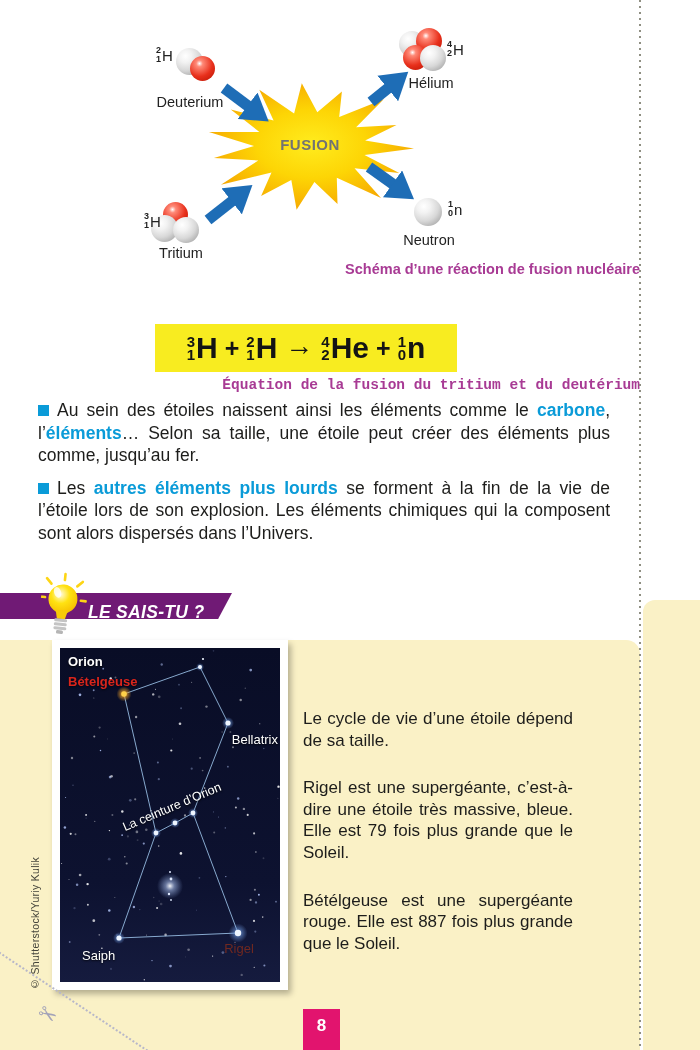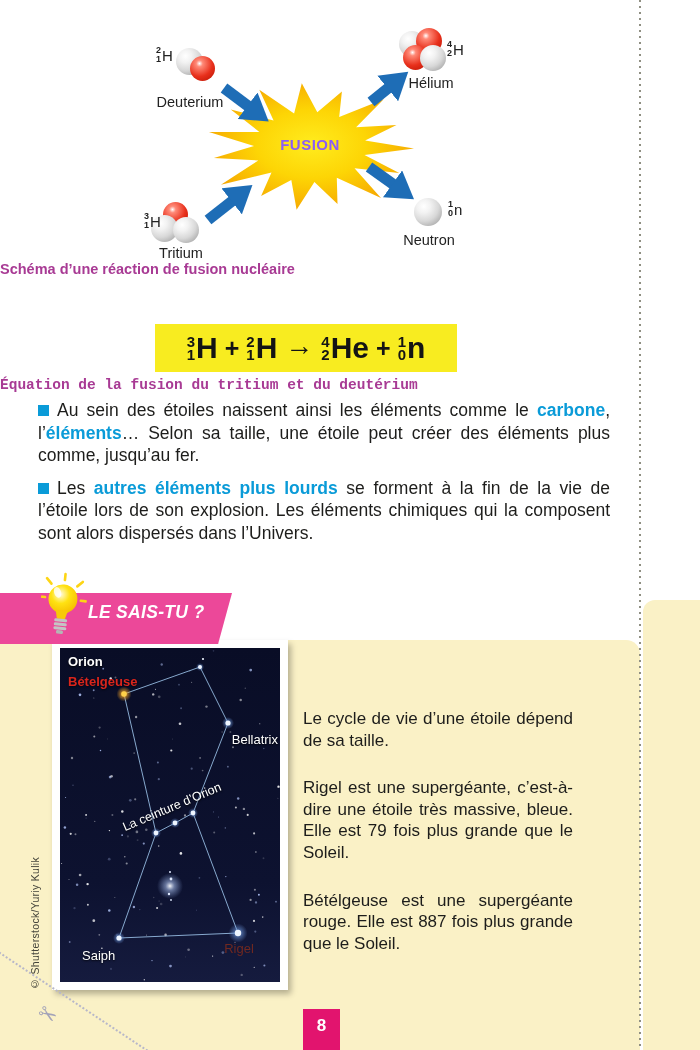--- a/index.html
+++ b/index.html
@@ -12,48 +12,48 @@
   #cream-sliver{left:643px;top:600px;width:57px;height:450px;background:#faf1c6;border-top-left-radius:12px;z-index:1;}
   #trim-line{left:639px;top:0;width:2px;height:1050px;z-index:6;
      background:repeating-linear-gradient(to bottom,#8f8f82 0 2px,transparent 2px 6px);}
   #cut-line{left:-20px;top:1005px;width:200px;height:0;border-top:2px dotted #b7b7c9;
      transform:rotate(33.5deg);transform-origin:center;z-index:7;}
   #scissors{left:38px;top:1002px;font-size:22px;color:#a3a3b8;transform:rotate(33.5deg);z-index:8;}
 
   
   #diagram-svg{left:0;top:0;z-index:2;}
   #fusion-label{left:250px;top:136px;width:120px;text-align:center;font-weight:bold;
-     font-size:15px;letter-spacing:.5px;color:#8b5cf6;z-index:3;}
+     font-size:15px;letter-spacing:.5px;color:#737373;z-index:3;}
   .sphere{position:absolute;border-radius:50%;z-index:3;}
   .sphere.grey{background:radial-gradient(circle at 35% 30%,#ffffff 0%,#f2f2f2 25%,#d8d8d8 55%,#a9a9a9 85%,#909090 100%);}
   .sphere.red{background:radial-gradient(circle at 38% 30%,#ffffff 0%,#ff8a78 14%,#e8301c 55%,#c01806 90%);}
   .nuc{position:absolute;display:inline-flex;align-items:center;z-index:3;color:#222;}
   .nuc .ss{display:inline-flex;flex-direction:column;align-items:flex-end;font-size:9px;font-weight:bold;line-height:9px;margin-right:1px;}
   .nuc .sym{font-size:15px;}
   .mol-label{position:absolute;font-size:14.5px;color:#222;text-align:center;z-index:3;}
 
-  .caption{left:0;width:640px;text-align:left;font-weight:bold;font-size:14.5px;color:#a83a94;z-index:2;}
+  .caption{left:0;width:640px;text-align:right;font-weight:bold;font-size:14.5px;color:#a83a94;z-index:2;}
 
   
   #eq-box{left:155px;top:324px;width:302px;height:48px;background:#f8ec20;z-index:2;
      display:flex;align-items:center;justify-content:center;color:#141414;}
   #eq-box .ss{display:inline-flex;flex-direction:column;align-items:flex-end;font-size:15px;font-weight:bold;line-height:13px;margin-right:1px;}
   #eq-box .sym{font-size:30px;font-weight:bold;line-height:30px;}
   #eq-box .op{font-size:25px;font-weight:bold;margin:0 7px;}
   #eq-box .arr{font-size:28px;font-weight:bold;margin:0 8px 4px 8px;}
 
   
   #intro{left:38px;top:399px;width:572px;z-index:2;font-size:17.5px;line-height:22.6px;text-align:justify;}
   #intro p{margin:0;}
   #intro p + p{margin-top:10px;}
   .bullet{display:inline-block;width:11px;height:11px;background:#0a9bd8;margin-right:8px;}
   .hl{color:#0a9bd8;font-weight:bold;}
 
   
-  #banner{left:0;top:593px;width:232px;height:51px;background:#ec4899;z-index:3;
+  #banner{left:0;top:593px;width:232px;height:26px;background:#701a75;z-index:3;
      clip-path:polygon(0 0,100% 0,94% 100%,0 100%);
      box-shadow:2px 4px 3px rgba(200,90,70,.4);}
   #banner span{display:block;padding-left:88px;line-height:39px;color:#ffffff;
      font-style:italic;font-weight:bold;font-size:17.5px;letter-spacing:.3px;white-space:nowrap;}
   #bulb{left:40px;top:572px;z-index:4;transform:rotate(6deg);}
 
   
   #photo-frame{left:52px;top:640px;width:236px;height:350px;background:#ffffff;z-index:2;
      box-shadow:3px 4px 6px rgba(0,0,0,.28);}
   #sky-wrap{left:60px;top:648px;width:220px;height:334px;z-index:3;overflow:hidden;}

